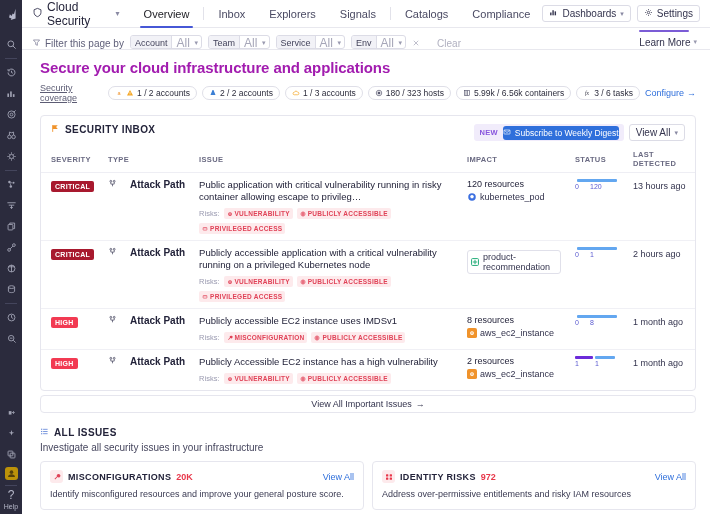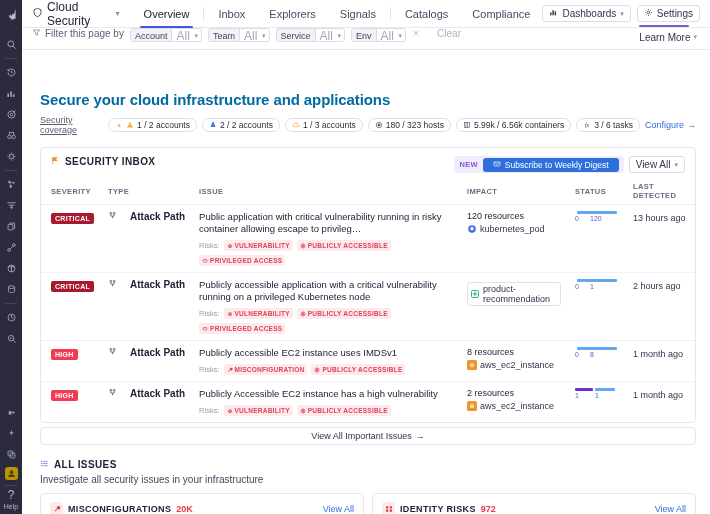--- a/index.html
+++ b/index.html
@@ -84,39 +84,39 @@
     height: 17px; padding: 0 6px;
     border: 1px solid #dcdce6; border-radius: 3px;
     background:#fff; font-size: 10px; color:#33334d; cursor:pointer;
   }
   .btn-outline .caret { font-size:7px; color:#8a8aa3;}
 
   
   .filterbar {
     height: 22px;
     border-bottom: 1px solid #e8e8ee;
-    display:flex; align-items:flex-start; gap:6px;
+    display:flex; align-items:flex-end; gap:6px;
     padding: 0 10px;
     background:#fff;
   }
   .filter-label { font-size:10px; color:#60607a; display:flex; align-items:center; gap:4px;}
   .fgroup { display:flex; align-items:stretch; height:14px; border:1px solid #dcdce6; border-radius:3px; overflow:hidden;}
   .fkey { background:#f2f2f7; padding:0 4px; font-size:9px; line-height:14px; color:#44445c; border-right:1px solid #dcdce6;}
   .fval { padding:0 3px 8px 4px; font-size:12px; line-height:14px; color:#a6a6b8; min-width:22px;}
   .fcar { padding:0 3px 0 0; font-size:7px; line-height:14px; color:#9a9ab0;}
   .clear { display:flex; align-items:center; gap:17px; font-size:10px; color:#b0b0c0; cursor:pointer;}
   .learnmore {
     margin-left:auto; font-size:10px; color:#33334d; cursor:pointer;
     display:flex; align-items:center; gap:3px; position:relative; padding-top:2px;
   }
   .learnmore:before{content:"";position:absolute;top:-3px;left:0;right:11px;height:2px;background:#7b5cd6;border-radius:1px;}
 
   
   .hero { padding: 9px 14px 8px 18px; }
-  .hero h1 { font-size: 15px; font-weight: 700; color:#0369a1; letter-spacing:-.1px;margin-top:32px; }
+  .hero h1 { font-size: 15px; font-weight: 700; color:#a21caf; letter-spacing:-.1px; }
   .covrow { display:flex; align-items:center; gap:5px; margin-top:7px; flex-wrap:nowrap;}
   .covlabel{ font-size:9px; color:#5c5c74;text-decoration:underline; }
   .chip {
     display:flex; align-items:center; gap:3px;
     border:1px solid #dfdfe8; border-radius:9px;
     height:14px; padding:0 6px; font-size:8.5px; color:#2c2c3c; background:#fff; white-space:nowrap;
   }
   .chip svg{width:8px;height:8px;display:block;}
   .configure { font-size:9px; color:#2f6fdb; cursor:pointer; display:flex; align-items:center; gap:3px; }
 
@@ -133,21 +133,21 @@
   .panel-head-right{ margin-left:auto; display:flex; align-items:center; gap:5px;}
   .promo {
     display:flex; align-items:center; gap:5px;
     background:#f1ecfb; border-radius:3px; height:17px; padding:0 5px;
   }
   .promo .new { font-size:7.5px; font-weight:700; color:#8855dd; letter-spacing:.3px;}
   .promo .txt { font-size:9px; color:#33334d;}
   .btn-blue {
     display:flex; align-items:center; gap:4px;
     background:#2f6fdb; color:#fff; border-radius:3px;
-    height:14px; padding:0 10px; font-size:8.5px; cursor:pointer;
+    height:14px; padding:0 0; font-size:8.5px; cursor:pointer;
   }
 
   
   table.issues { width:100%; border-collapse: collapse; }
   table.issues thead th {
     font-size: 7.5px; font-weight: 700; letter-spacing:.35px; color:#6a6a82;
     text-align:left; padding: 3px 4px 4px 10px; border-bottom:1px solid #eeeef4;
     text-transform: uppercase;
   }
   table.issues tbody tr { border-bottom: 1px solid #f0f0f5; }

